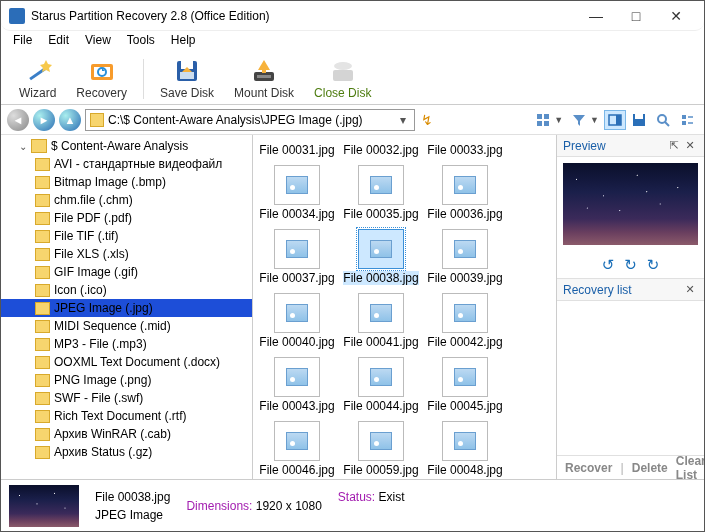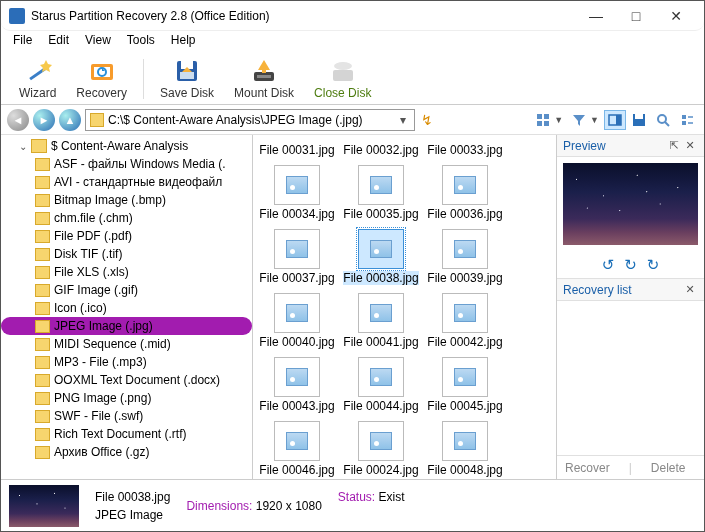--- a/index.html
+++ b/index.html
@@ -28,42 +28,42 @@
 .rtools .btn { width:22px;height:20px;display:flex;align-items:center;justify-content:center;border:1px solid transparent;cursor:pointer; }
 .rtools .btn.sel { background:#cde8ff;border-color:#7ab7e8; }
 .rtools .dd { font-size:9px;color:#555;margin-left:-2px;margin-right:3px; }
 .main { flex:1; display:flex; overflow:hidden; }
 .tree { width:252px; border-right:1px solid #ccc; overflow-y:auto; overflow-x:auto; background:#fff; padding:2px 0; }
 .tree .node { display:flex;align-items:center;padding:1px 0 1px 34px;white-space:nowrap;cursor:pointer;height:18px; }
 .tree .node.root { padding-left:18px; }
 .tree .node.root .tw { width:12px;color:#555;font-size:10px; }
 .tree .node .fico { width:15px;height:13px;background:#f7d56e;border:1px solid #d8a92b;margin-right:4px;flex-shrink:0; }
 .tree .node.root .fico { width:16px;height:14px; }
-.tree .node.sel { background:#a21caf;border-radius:9px; }
+.tree .node.sel { background:#1d4ed8; }
 .tree .node.sel span { font-weight:400; }
 .content { flex:1; overflow-y:auto; overflow-x:hidden; padding:4px 2px; }
 .grid { display:flex; flex-wrap:wrap; }
 .item { width:84px; display:flex;flex-direction:column;align-items:center;padding:4px 2px;cursor:pointer; }
 .item .thumb { width:46px;height:40px;border:1px solid #bbb;background:#fff;display:flex;align-items:center;justify-content:center;margin-bottom:2px; }
 .item .thumb .pic { width:22px;height:18px;background:linear-gradient(#bcd9f2,#8fc2e8);border:1px solid #6a9fd0;position:relative; }
 .item .thumb .pic::after { content:"";position:absolute;left:3px;bottom:3px;width:5px;height:5px;background:#fff;border-radius:50%; }
 .item .lbl { font-size:12px;text-align:center;white-space:nowrap; }
 .item.sel .thumb { background:#cde8ff;border:1px solid #3a8fd8; outline:1px dotted #3a8fd8; outline-offset:1px; }
 .item.sel .lbl { background:#cde8ff; }
 .rightpane { width:148px; border-left:1px solid #ccc; display:flex;flex-direction:column; }
 .panelhdr { height:22px;display:flex;align-items:center;padding:0 6px;border-bottom:1px solid #e0e0e0;background:#f7f7f7; }
 .panelhdr .t { flex:1;color:#1a5fa8; }
 .panelhdr .pb { width:16px;text-align:center;color:#555;cursor:pointer;font-size:11px; }
 .preview { padding:6px;display:flex;justify-content:center; }
 .preview .img { width:140px;height:82px;background:linear-gradient(180deg,#0a0f2b 0%,#1a1f4a 35%,#3b2a5a 68%,#6a3f5f 85%,#8b5a6a 100%);position:relative;overflow:hidden; }
 .preview .img::before { content:"";position:absolute;inset:0;background-image:radial-gradient(1px 1px at 10% 20%,#fff,transparent),radial-gradient(1px 1px at 30% 40%,#dde,transparent),radial-gradient(1px 1px at 55% 15%,#fff,transparent),radial-gradient(1px 1px at 72% 50%,#ccd,transparent),radial-gradient(1px 1px at 85% 30%,#fff,transparent),radial-gradient(1px 1px at 42% 58%,#eef,transparent),radial-gradient(1px 1px at 18% 55%,#dde,transparent),radial-gradient(1px 1px at 62% 35%,#fff,transparent); }
 .prevtools { height:28px;display:flex;align-items:center;justify-content:center;gap:10px;border-bottom:1px solid #e0e0e0; }
 .prevtools span { color:#1a6fb8;font-size:15px;cursor:pointer; }
 .reclist { flex:1; }
-.recbtns { height:24px;display:flex;align-items:center;padding:0 4px;gap:11px;border-top:1px solid #e0e0e0;font-size:11px;color:#888; }
+.recbtns { height:24px;display:flex;align-items:center;padding:0 4px;gap:0;border-top:1px solid #e0e0e0;font-size:11px;color:#888;font-weight:bold; }
 .recbtns span { padding:0 4px; }
 .recbtns .sep2 { color:#ccc; }
 .status { height:52px;border-top:1px solid #ccc;display:flex;align-items:center;padding:4px 8px;background:#fff;gap:16px; }
 .status .thumb2 { width:70px;height:42px;background:linear-gradient(180deg,#0a0f2b 0%,#1a1f4a 35%,#3b2a5a 68%,#6a3f5f 85%,#8b5a6a 100%);position:relative; }
 .status .thumb2::before { content:"";position:absolute;inset:0;background-image:radial-gradient(1px 1px at 15% 25%,#fff,transparent),radial-gradient(1px 1px at 40% 45%,#dde,transparent),radial-gradient(1px 1px at 65% 20%,#fff,transparent),radial-gradient(1px 1px at 80% 55%,#ccd,transparent); }
 .status .col { display:flex;flex-direction:column;gap:4px; }
 .status .col div { white-space:nowrap; }
 .status .lab { color:#a21caf;display:inline-block; }
 svg { display:block; }
 </style>
@@ -191,41 +191,37 @@
 
   <div class="tree">
     <div class="node root">
       <span class="tw">⌄</span>
       <div class="fico"></div>
       <span>$ Content-Aware Analysis</span>
     </div>
     <div id="tree-items">
         <div class="node">
           <div class="fico"></div>
-          <span>ASF - файлы Windows Media (.</span>
-        </div>
-        <div class="node">
-          <div class="fico"></div>
           <span>AVI - стандартные видеофайл</span>
         </div>
         <div class="node">
           <div class="fico"></div>
           <span>Bitmap Image (.bmp)</span>
         </div>
         <div class="node">
           <div class="fico"></div>
           <span>chm.file (.chm)</span>
         </div>
         <div class="node">
           <div class="fico"></div>
           <span>File PDF (.pdf)</span>
         </div>
         <div class="node">
           <div class="fico"></div>
-          <span>Disk TIF (.tif)</span>
+          <span>File TIF (.tif)</span>
         </div>
         <div class="node">
           <div class="fico"></div>
           <span>File XLS (.xls)</span>
         </div>
         <div class="node">
           <div class="fico"></div>
           <span>GIF Image (.gif)</span>
         </div>
         <div class="node">
@@ -255,21 +251,25 @@
         <div class="node">
           <div class="fico"></div>
           <span>SWF - File (.swf)</span>
         </div>
         <div class="node">
           <div class="fico"></div>
           <span>Rich Text Document (.rtf)</span>
         </div>
         <div class="node">
           <div class="fico"></div>
-          <span>Архив Office (.gz)</span>
+          <span>Архив WinRAR (.cab)</span>
+        </div>
+        <div class="node">
+          <div class="fico"></div>
+          <span>Архив Status (.gz)</span>
         </div>
       </div>
 
   </div>
 
   <div class="content">
     <div class="grid" id="file-grid">
         <div class="item">
           <div class="lbl">File 00031.jpg</div>
         </div>
@@ -354,21 +354,21 @@
         <div class="item">
           <div class="thumb">
             <div class="pic"></div>
           </div>
           <div class="lbl">File 00046.jpg</div>
         </div>
         <div class="item">
           <div class="thumb">
             <div class="pic"></div>
           </div>
-          <div class="lbl">File 00024.jpg</div>
+          <div class="lbl">File 00059.jpg</div>
         </div>
         <div class="item">
           <div class="thumb">
             <div class="pic"></div>
           </div>
           <div class="lbl">File 00048.jpg</div>
         </div>
       </div>
   </div>
 

